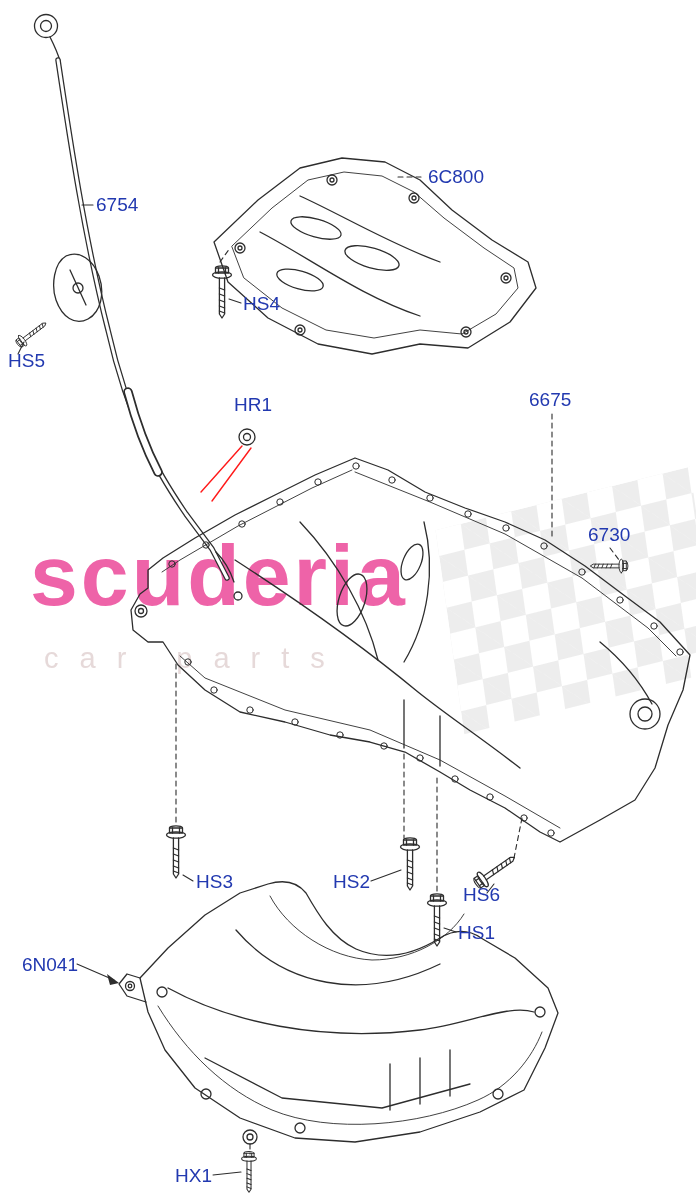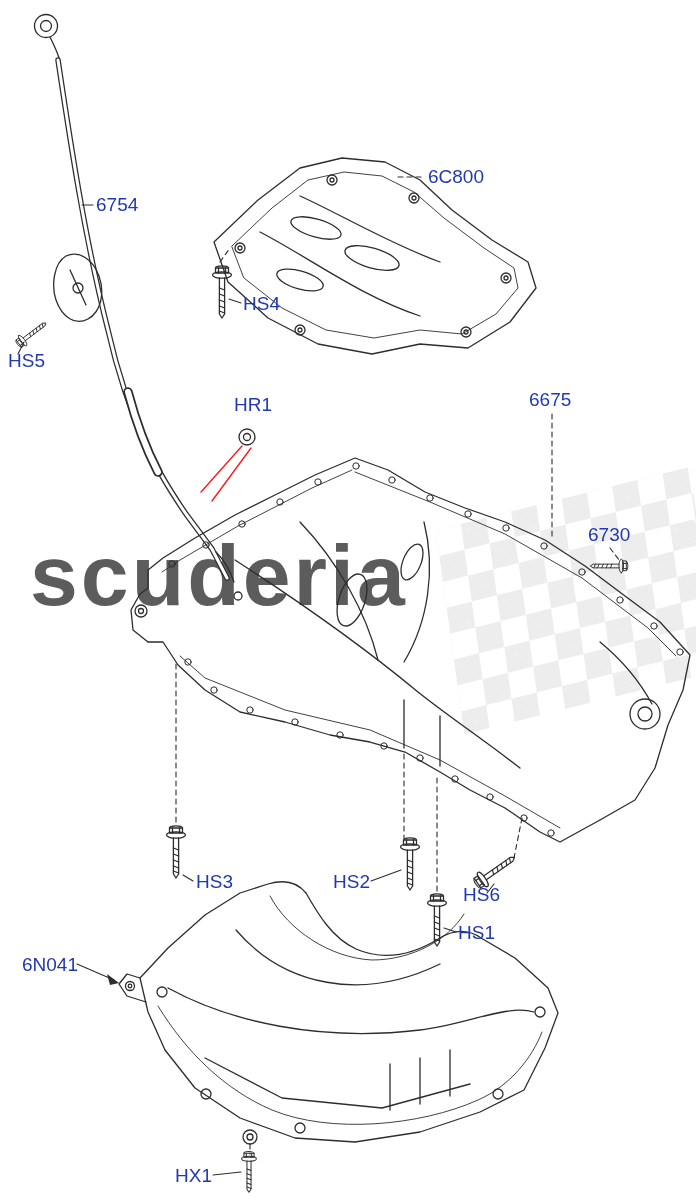--- a/index.html
+++ b/index.html
@@ -21,21 +21,21 @@
     z-index: 0;
     pointer-events: none;
   }
   .wm-primary {
     position: absolute;
     left: 30px;
     top: 526px;
     font-size: 86px;
     font-weight: bold;
     letter-spacing: 3px;
-    color: #404040;
+    color: #ec4899;
     opacity: 0.85;
     white-space: nowrap;
   }
   .wm-secondary {
     position: absolute;
     left: 44px;
     top: 642px;
     font-size: 29px;
     letter-spacing: 21px;
     color: #e5d8d8;
@@ -69,20 +69,21 @@
     cursor: pointer;
   }
 </style>
 </head>
 <body>
 
 <div class="canvas">
 
   <div class="watermark-layer">
     <div class="wm-primary">scuderia</div>
+    <div class="wm-secondary">car parts</div>
     <div class="checker"></div>
   </div>
 
   <svg class="artwork" width="696" height="1200" viewBox="0 0 696 1200">
     <defs>
       <g id="bolt-shape">
         <path d="M -6.5,-6 L 6.5,-6 L 6.5,-1 L -6.5,-1 Z"></path>
         <path d="M -6.5,-6 A 6.5 2.2 0 0 1 6.5,-6"></path>
         <path d="M -3.5,-6 L -3.5,-1 M 3.5,-6 L 3.5,-1"></path>
         <ellipse cx="0" cy="1" rx="9.5" ry="3.2"></ellipse>

